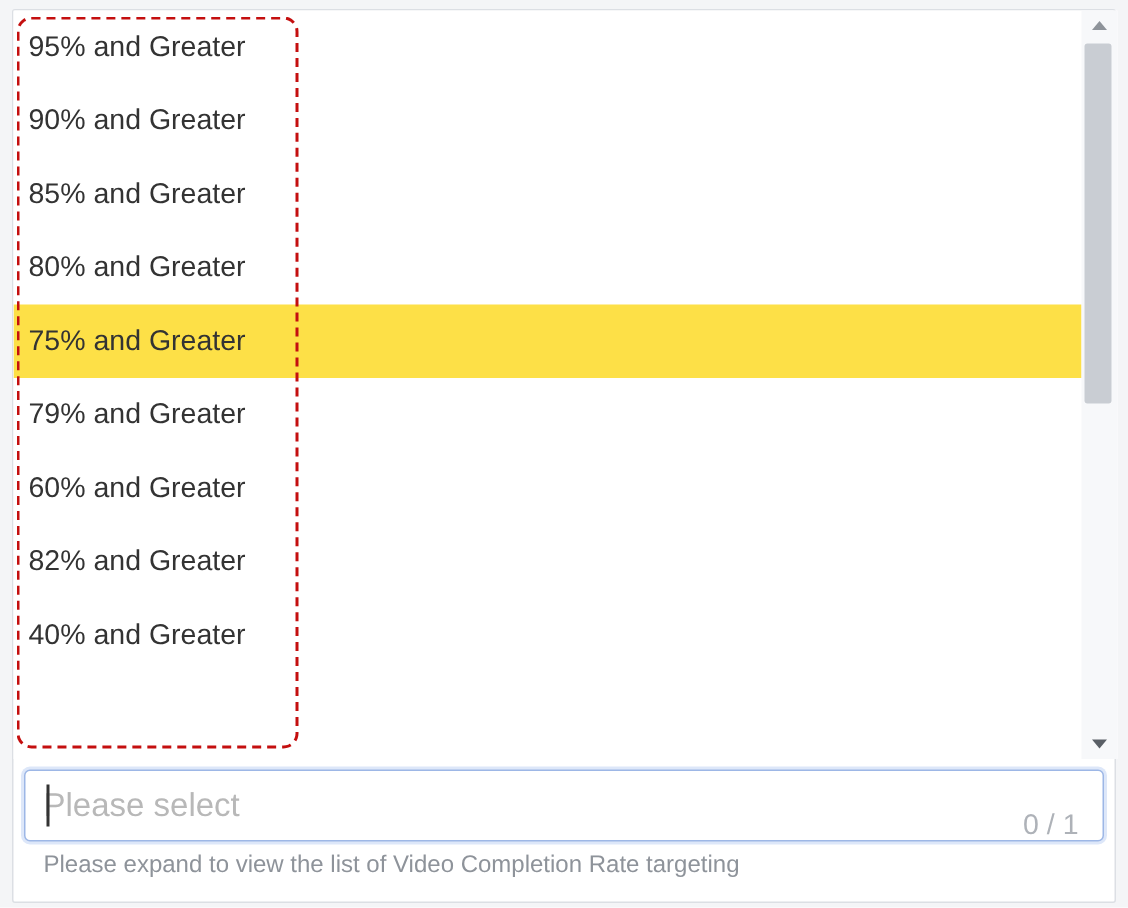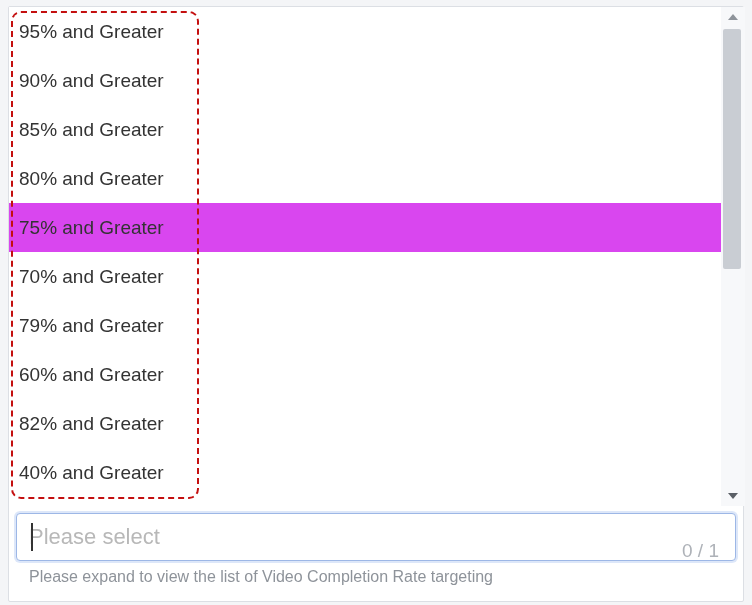--- a/index.html
+++ b/index.html
@@ -32,21 +32,21 @@
     .options { position: absolute; left: 0; top: 0; right: 24px; bottom: 0; }
     .option {
       height: 49px;
       line-height: 49px;
       padding-left: 10px;
       font-size: 19px;
       color: #333;
       cursor: pointer;
       white-space: nowrap;
     }
-    .option.hover { background: #d946ef; }
+    .option.hover { background: #fde047; }
     .scrollbar-track {
       position: absolute;
       right: 0; top: 0;
       width: 24px; height: 499px;
       background: #f7f8fa;
     }
     .arrow {
       position: absolute;
       left: 0; width: 24px; height: 20px;
       display: flex; align-items: center; justify-content: center;
@@ -116,21 +116,20 @@
 
 <div class="panel">
 
   <div class="dropdown-popup">
     <div class="options">
       <div class="option"><span>95% and Greater</span></div>
       <div class="option"><span>90% and Greater</span></div>
       <div class="option"><span>85% and Greater</span></div>
       <div class="option"><span>80% and Greater</span></div>
       <div class="option hover"><span>75% and Greater</span></div>
-      <div class="option"><span>70% and Greater</span></div>
       <div class="option"><span>79% and Greater</span></div>
       <div class="option"><span>60% and Greater</span></div>
       <div class="option"><span>82% and Greater</span></div>
       <div class="option"><span>40% and Greater</span></div>
     </div>
     <div class="scrollbar-track">
       <div class="arrow up">
         <svg width="12" height="8" viewBox="0 0 12 8">
             <polygon points="6,1 11,7 1,7" fill="#8e939a"></polygon>
           </svg>

